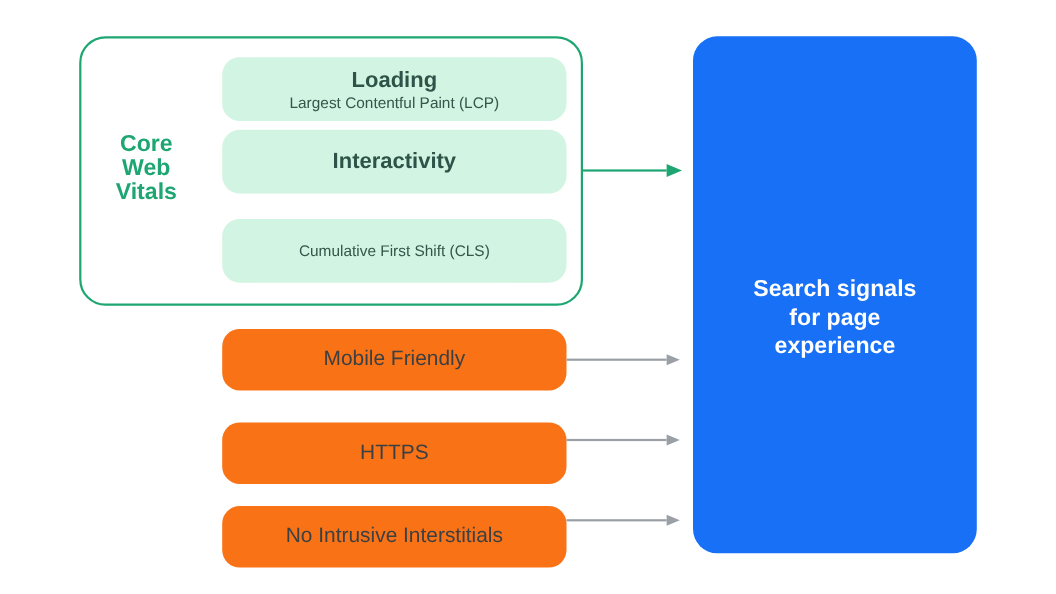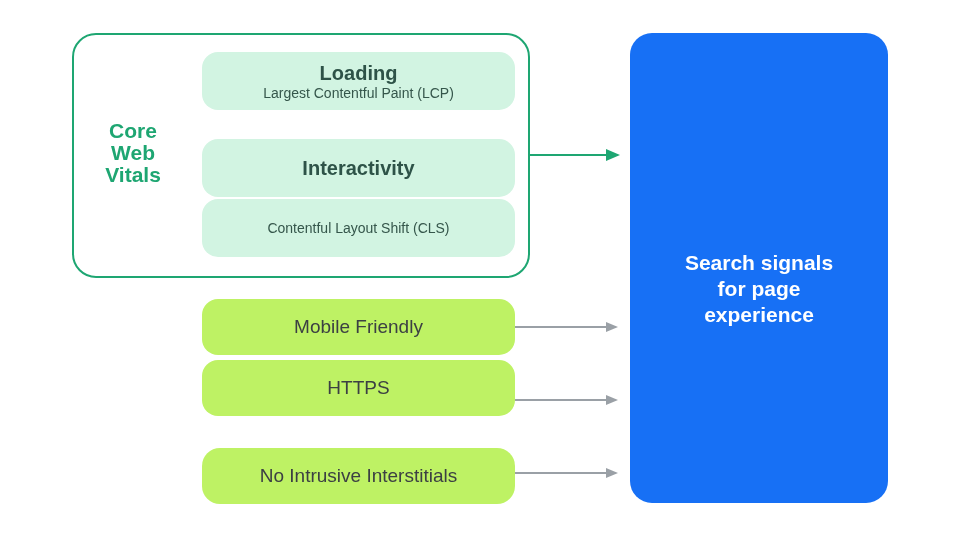--- a/index.html
+++ b/index.html
@@ -40,50 +40,50 @@
     left: 202px;
     width: 313px; height: 58px;
     background: #D2F4E2;
     border-radius: 16px;
     display: flex;
     flex-direction: column;
     justify-content: center;
     align-items: center;
   }
   .vital-card.v1 { top: 52px; }
-  .vital-card.v2 { top: 139px; }
+  .vital-card.v2 { top: 118px; }
   .vital-card.v3 { top: 199px; }
   .vital-title {
     font-size: 20px;
     font-weight: bold;
     color: #2E5348;
     line-height: 24px;
   }
   .vital-subtitle {
     font-size: 14px;
     color: #35564B;
     line-height: 17px;
   }
 
   
   .factor-card {
     position: absolute;
     left: 202px;
     width: 313px; height: 56px;
-    background: #bef264;
+    background: #f97316;
     border-radius: 16px;
     display: flex;
     align-items: center;
     justify-content: center;
     font-size: 19px;
     color: #3C4043;
   }
   .factor-card.f1 { top: 299px; }
-  .factor-card.f2 { top: 360px; text-align: center; }
-  .factor-card.f3 { top: 448px; border-radius: 18px; }
+  .factor-card.f2 { top: 384px; text-align: center; }
+  .factor-card.f3 { top: 460px; }
 
   
   .arrow {
     position: absolute;
     display: flex;
     align-items: center;
   }
   .arrow .shaft { background: #9AA0A6; height: 2px; }
   .arrow .head {
     width: 0; height: 0;
@@ -139,21 +139,21 @@
   <div class="vital-card v1">
     <div class="vital-title">Loading</div>
     <div class="vital-subtitle">Largest Contentful Paint (LCP)</div>
   </div>
 
   <div class="vital-card v2">
     <div class="vital-title">Interactivity</div>
   </div>
 
   <div class="vital-card v3">
-    <div class="vital-subtitle">Contentful Layout Shift (CLS)</div>
+    <div class="vital-subtitle">Cumulative First Shift (CLS)</div>
   </div>
 
   <div class="arrow green-arrow">
     <div class="shaft"></div>
     <div class="head"></div>
   </div>
 
   <div class="factor-card f1">Mobile Friendly</div>
 
   <div class="factor-card f2">HTTPS</div>

